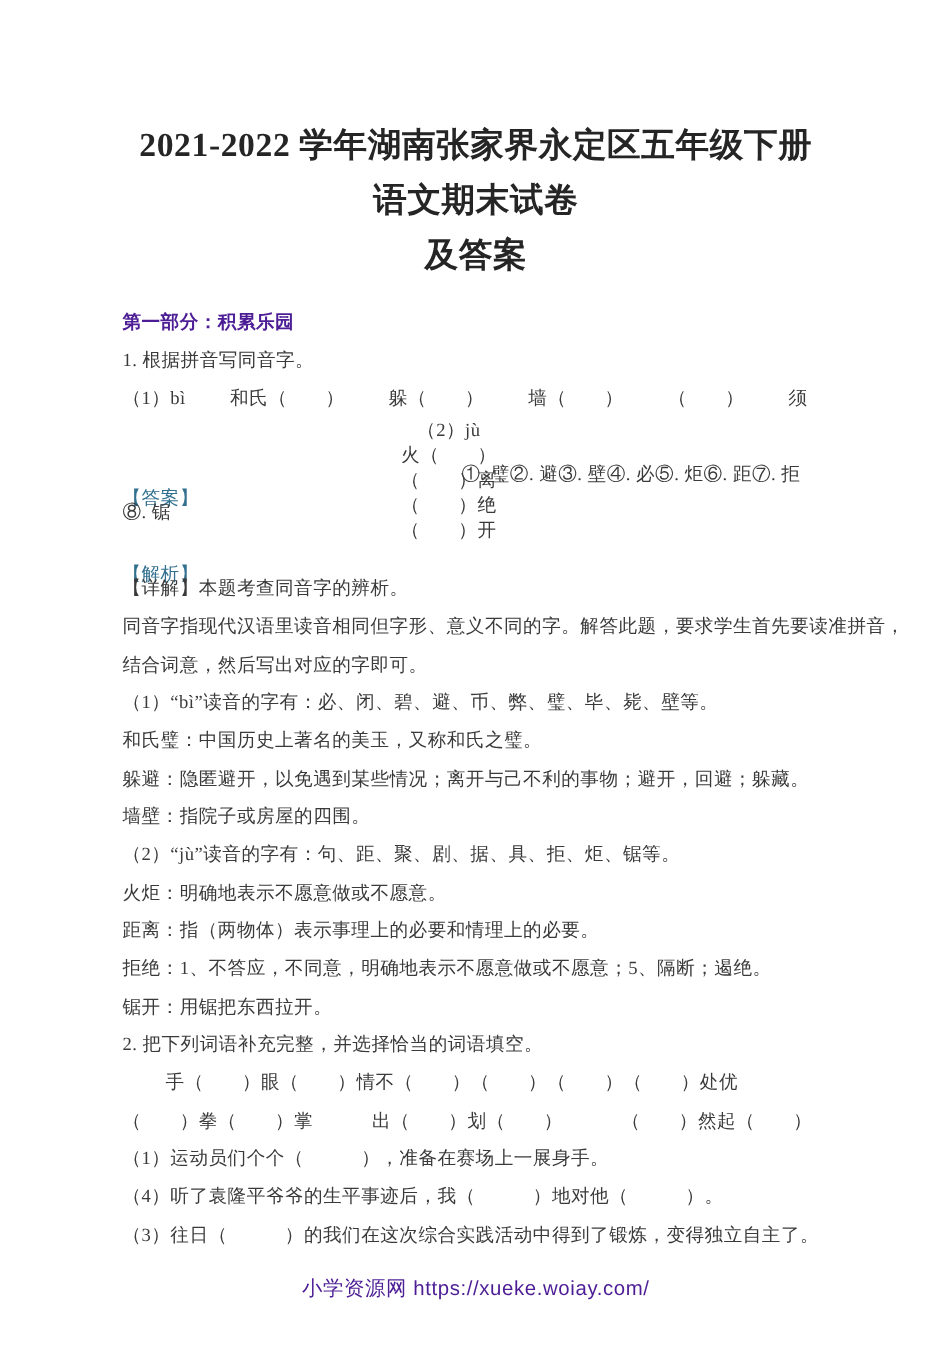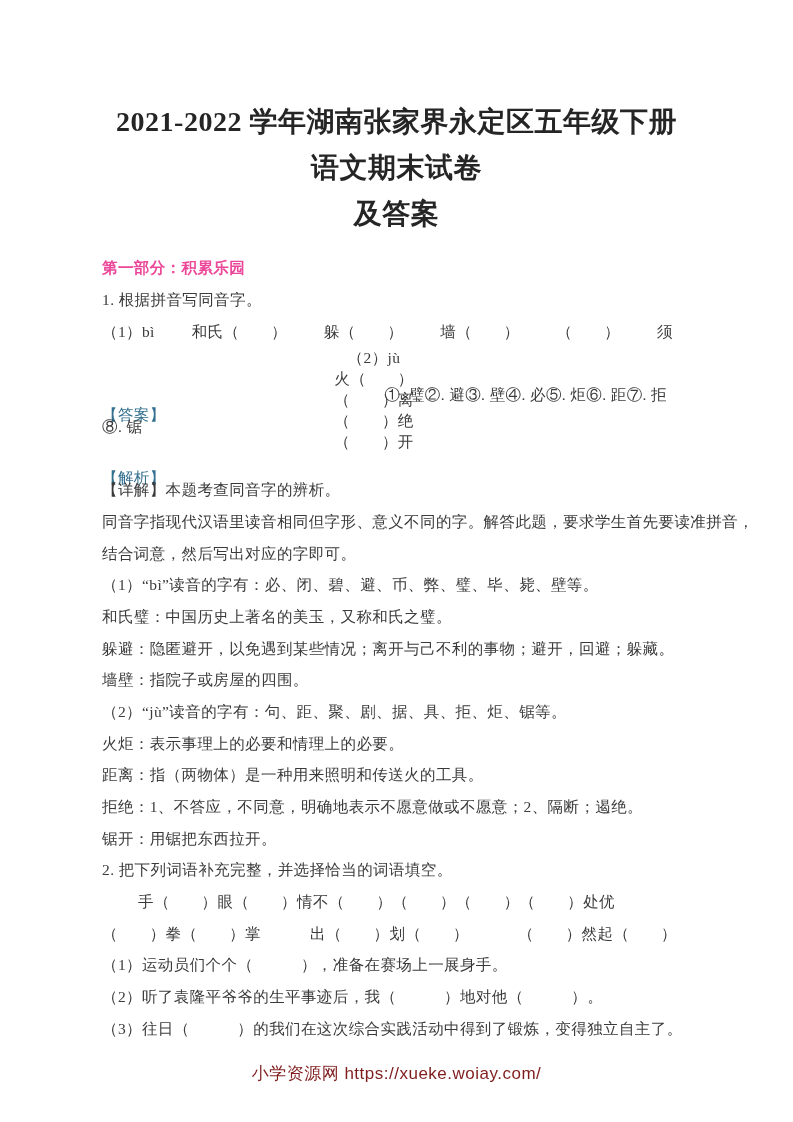--- a/index.html
+++ b/index.html
@@ -25,21 +25,21 @@
   .doc-title .title-line { display: block; }
   .lines { margin-top: 16px; }
   .line {
     height: 31.7px;
     display: flex;
     align-items: center;
     font-size: 15.5px;
     letter-spacing: 0.4px;
     white-space: nowrap;
   }
-  .bold { font-weight: 700; color: #ec4899; }
+  .bold { font-weight: 700; color: #4c1d95; }
   .spread { justify-content: space-between; }
   .pr18 { padding-right: 18px; }
   .pr40 { padding-right: 40px; justify-content: center; }
   .pr45 { padding-right: 45px; flex-direction: column; }
   .pr14 { padding-right: 14px; }
   .label-blue { color: #33708f; margin-top: 40px; }
   .answer-items {
     flex: 1;
     display: flex;
     justify-content: flex-end;
@@ -48,21 +48,21 @@
   }
   .footer {
     position: absolute;
     left: 0;
     right: 0;
     top: 1062px;
     text-align: center;
     font-family: "Liberation Sans", "DejaVu Sans", sans-serif;
     font-size: 17px;
     letter-spacing: 0.5px;
-    color: #7f1d1d;
+    color: #4c1d95;
   }
 </style>
 </head>
 <body>
 
 <div class="page">
   <div class="content">
 
     <h1 class="doc-title">
       <span class="title-line">2021-2022 学年湖南张家界永定区五年级下册语文期末试卷</span>
@@ -112,41 +112,41 @@
       </div>
 
       <div class="line">【详解】本题考查同音字的辨析。</div>
       <div class="line">同音字指现代汉语里读音相同但字形、意义不同的字。解答此题，要求学生首先要读准拼音，</div>
       <div class="line">结合词意，然后写出对应的字即可。</div>
       <div class="line">（1）“bì”读音的字有：必、闭、碧、避、币、弊、璧、毕、毙、壁等。</div>
       <div class="line">和氏璧：中国历史上著名的美玉，又称和氏之璧。</div>
       <div class="line">躲避：隐匿避开，以免遇到某些情况；离开与己不利的事物；避开，回避；躲藏。</div>
       <div class="line">墙壁：指院子或房屋的四围。</div>
       <div class="line">（2）“jù”读音的字有：句、距、聚、剧、据、具、拒、炬、锯等。</div>
-      <div class="line">火炬：表示事理上的必要和情理上的必要。</div>
-      <div class="line">距离：指（两物体）是一种用来照明和传送火的工具。</div>
-      <div class="line">拒绝：1、不答应，不同意，明确地表示不愿意做或不愿意；2、隔断；遏绝。</div>
+      <div class="line">火炬：明确地表示不愿意做或不愿意。</div>
+      <div class="line">距离：指（两物体）表示事理上的必要和情理上的必要。</div>
+      <div class="line">拒绝：1、不答应，不同意，明确地表示不愿意做或不愿意；5、隔断；遏绝。</div>
       <div class="line">锯开：用锯把东西拉开。</div>
 
       <div class="line">2. 把下列词语补充完整，并选择恰当的词语填空。</div>
 
       <div class="line spread pr40">
         <span>手（　　）眼（　　）</span>
         <span>情不（　　）（　　）</span>
         <span>（　　）（　　）处优</span>
       </div>
 
       <div class="line spread pr14">
         <span>（　　）拳（　　）掌</span>
         <span>出（　　）划（　　）</span>
         <span>（　　）然起（　　）</span>
       </div>
 
       <div class="line">（1）运动员们个个（　　　），准备在赛场上一展身手。</div>
-      <div class="line">（2）听了袁隆平爷爷的生平事迹后，我（　　　）地对他（　　　）。</div>
+      <div class="line">（4）听了袁隆平爷爷的生平事迹后，我（　　　）地对他（　　　）。</div>
       <div class="line">（3）往日（　　　）的我们在这次综合实践活动中得到了锻炼，变得独立自主了。</div>
 
     </div>
   </div>
 
   <div class="footer">
     <span>小学资源网 https://xueke.woiay.com/</span>
   </div>
 </div>
 

